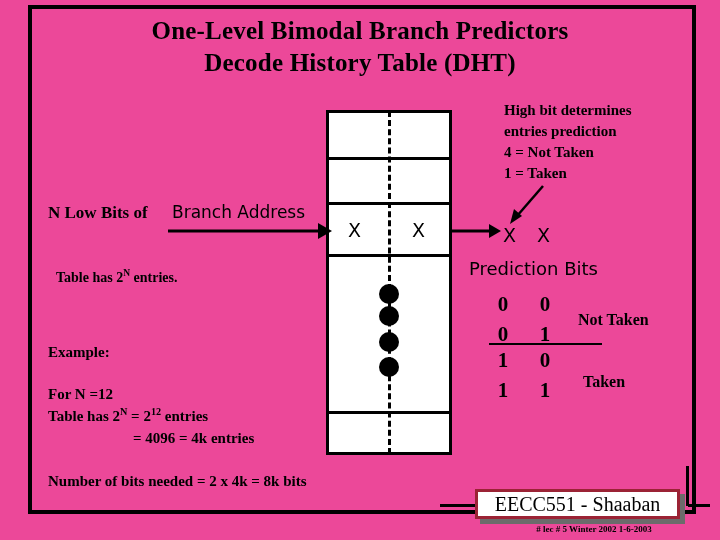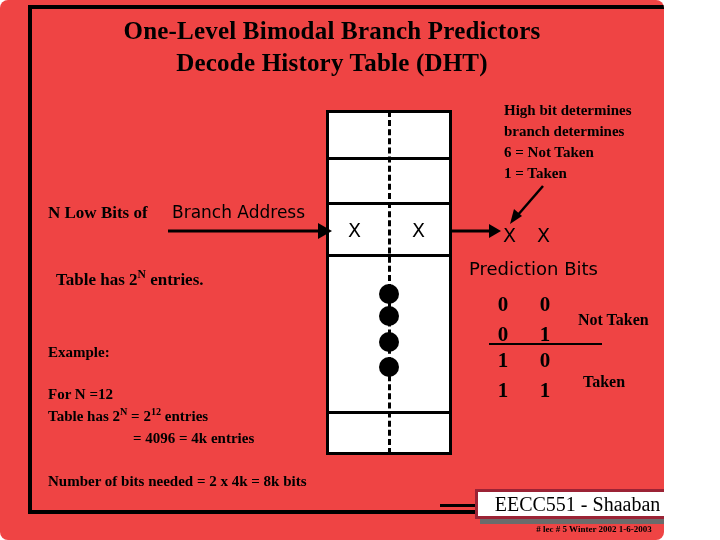--- a/index.html
+++ b/index.html
@@ -2,26 +2,25 @@
 <html><head>
 <meta charset="utf-8">
 <style>
   html, body {
     margin: 0;
     padding: 0;
     background: #ffffff;
   }
   #slide {
     position: relative;
-    width: 664px;
+    width: 720px;
     height: 540px;
-    background: #ef4444;
+    background: #ec4899;
     overflow: hidden;
     font-family: "Liberation Serif", serif;
-    border-radius: 8px;
   }
 
   
   #frame {
     position: absolute;
     left: 28px;
     top: 5px;
     width: 668px;
     height: 509px;
     border: 4px solid #000000;
@@ -122,21 +121,21 @@
     color: #000000;
     white-space: nowrap;
   }
 
   #label-entries {
     position: absolute;
     left: 56px;
     top: 270px;
     font-family: "Liberation Serif", serif;
     font-weight: bold;
-    font-size: 17px;
+    font-size: 14px;
     color: #000000;
     white-space: nowrap;
   }
   #label-example {
     position: absolute;
     left: 48px;
     top: 344px;
     font-family: "Liberation Serif", serif;
     font-weight: bold;
     font-size: 15px;
@@ -392,22 +391,22 @@
   <div id="label-entries"><span>Table has 2</span><sup>N</sup><span> entries.</span></div>
 
   <div id="label-example">Example:</div>
   <div id="label-forn">For  N =12</div>
   <div id="label-tablehas"><span>Table  has     2</span><sup>N</sup><span> =  2</span><sup>12</sup><span>  entries</span></div>
   <div id="label-equals4096">=  4096 =  4k entries</div>
   <div id="label-numbits">Number of bits needed =  2 x 4k = 8k bits</div>
 
   <div id="annot">
     <div>High bit determines</div>
-    <div>branch determines</div>
-    <div>6  =  Not Taken</div>
+    <div>entries prediction</div>
+    <div>4  =  Not Taken</div>
     <div>1 =  Taken</div>
   </div>
 
   <div id="x-pred-left">X</div>
   <div id="x-pred-right">X</div>
   <div id="label-predbits">Prediction Bits</div>
 
   <div class="bitcell bit-col-a bit-r0">0</div>
   <div class="bitcell bit-col-b bit-r0">0</div>
   <div class="bitcell bit-col-a bit-r1">0</div>

